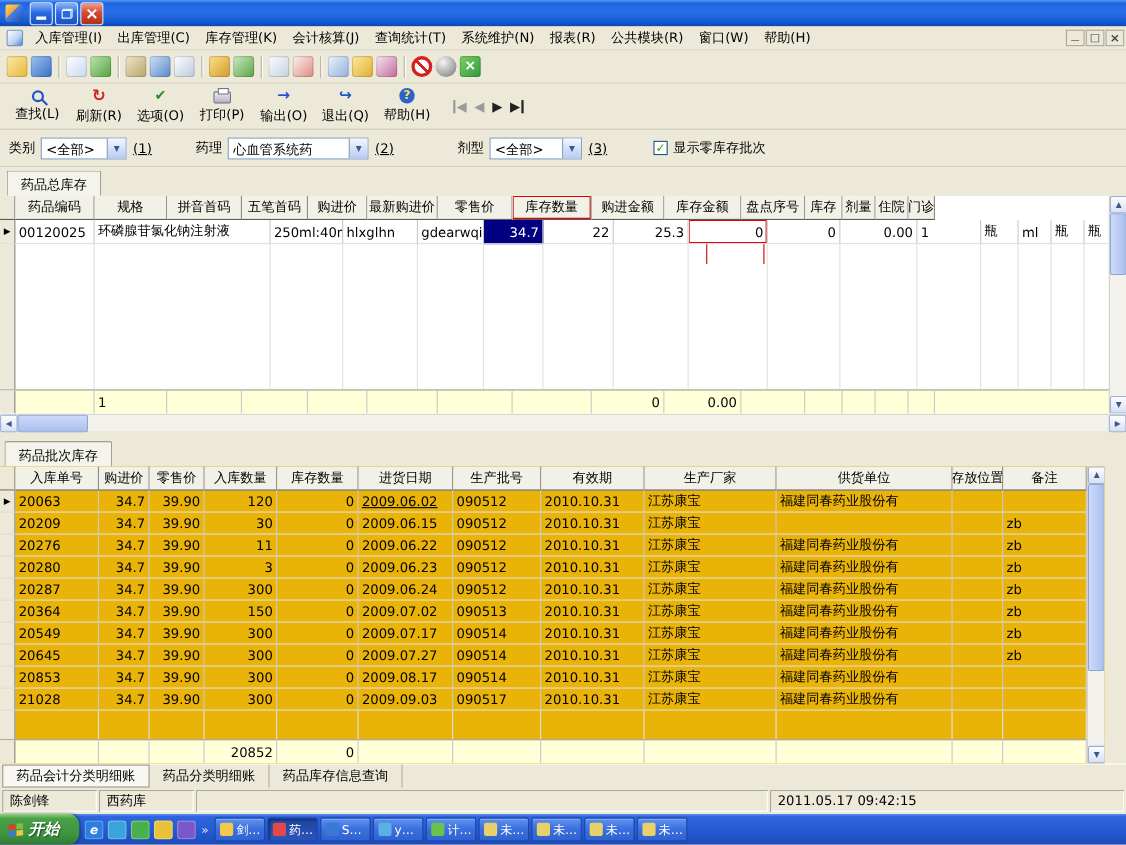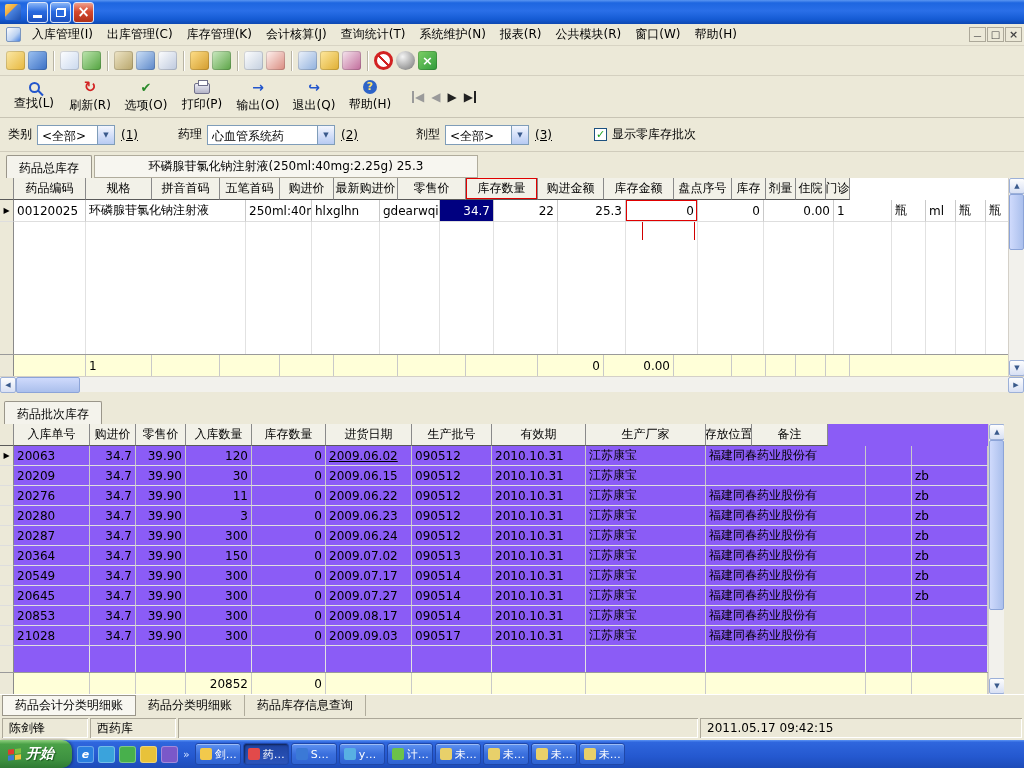--- a/index.html
+++ b/index.html
@@ -84,21 +84,21 @@
   
   .stockrow{height:26px;background:#ece9d8;display:flex;align-items:flex-end;padding-left:6px}
   .stock-tab{height:23px;padding:4px 12px;background:#f4f3ec;border:1px solid #9a968a;border-bottom:none;
     border-radius:2px 2px 0 0;white-space:nowrap}
   .drug-label-box{height:23px;margin-left:2px;width:384px;background:#f7f6f0;border:1px solid #b0ac9c;
     display:flex;align-items:center;justify-content:center;white-space:nowrap;overflow:hidden}
 
   
   .main-region{position:relative;height:198px;background:#fff;display:flex;flex-direction:column;overflow:hidden}
   .batch-outer{height:270px;background:#ece9d8}
-  .batch-region{position:relative;height:270px;width:1004px;background:#8b5cf6;display:flex;flex-direction:column;overflow:hidden}
+  .batch-region{position:relative;height:270px;width:1004px;background:#eab308;display:flex;flex-direction:column;overflow:hidden}
   .trow{display:flex;flex:none}
   .trow>div{flex:none;overflow:hidden;white-space:nowrap}
   .hrow{height:22px}.drow{height:22px}.brow{height:20px}.footrow{height:22px}
   .hcell{border-right:1px solid #8a8a8a;border-bottom:1px solid #5a5a5a;background:#f2f1e8;
     display:flex;align-items:center;justify-content:center}
   .dcell{border-right:1px solid #c9c9c9;border-bottom:1px solid #dedede;padding:0 3px;display:flex;align-items:center}
   .a-r{justify-content:flex-end}
   .selcol{background:#ece9d8;border-right:1px solid #8a8a8a;display:flex;align-items:center;justify-content:center;padding:0}
   .cur::after{content:"▶";font-size:8px;color:#000}
   .fcell{border-right:1px solid #e2e2e2;height:100%}
@@ -287,21 +287,20 @@
       <span class="combo-value">&lt;全部&gt;</span>
       <span class="combo-btn"></span>
     </div>
     <span class="fhint">(3)</span>
     <span class="checkbox"></span>
     <span class="cblabel">显示零库存批次</span>
   </div>
 
   <div class="stockrow">
     <div class="stock-tab">药品总库存</div>
-    <div class="drug-label-box">环磷腺苷氯化钠注射液(250ml:40mg:2.25g) 25.3</div>
   </div>
 
   <div class="main-region">
     <span class="ann-line" style="left:642px"></span>
     <span class="ann-line" style="left:694px"></span>
     <div class="vscroll">
       <span class="sbtn arr-u"></span>
       <span class="sthumb"></span>
       <span class="strack"></span>
       <span class="sbtn arr-d"></span>
@@ -407,20 +406,21 @@
           <div class="hcell selcol" style="width: 14px;"></div>
           <div class="hcell" style="width: 76px;">入库单号</div>
           <div class="hcell" style="width: 46px;">购进价</div>
           <div class="hcell" style="width: 50px;">零售价</div>
           <div class="hcell" style="width: 66px;">入库数量</div>
           <div class="hcell" style="width: 74px;">库存数量</div>
           <div class="hcell" style="width: 86px;">进货日期</div>
           <div class="hcell" style="width: 80px;">生产批号</div>
           <div class="hcell" style="width: 94px;">有效期</div>
           <div class="hcell" style="width: 120px;">生产厂家</div>
+          <div class="hcell" style="width: 160px;">供货单位</div>
           <div class="hcell" style="width: 46px;">存放位置</div>
           <div class="hcell" style="width: 76px;">备注</div>
         </div>
         <div class="trow brow">
           <div class="dcell selcol cur" style="width: 14px;"></div>
           <div class="dcell a-l" style="width: 76px;">20063</div>
           <div class="dcell a-r" style="width: 46px;">34.7</div>
           <div class="dcell a-r" style="width: 50px;">39.90</div>
           <div class="dcell a-r" style="width: 66px;">120</div>
           <div class="dcell a-r" style="width: 74px;">0</div>

